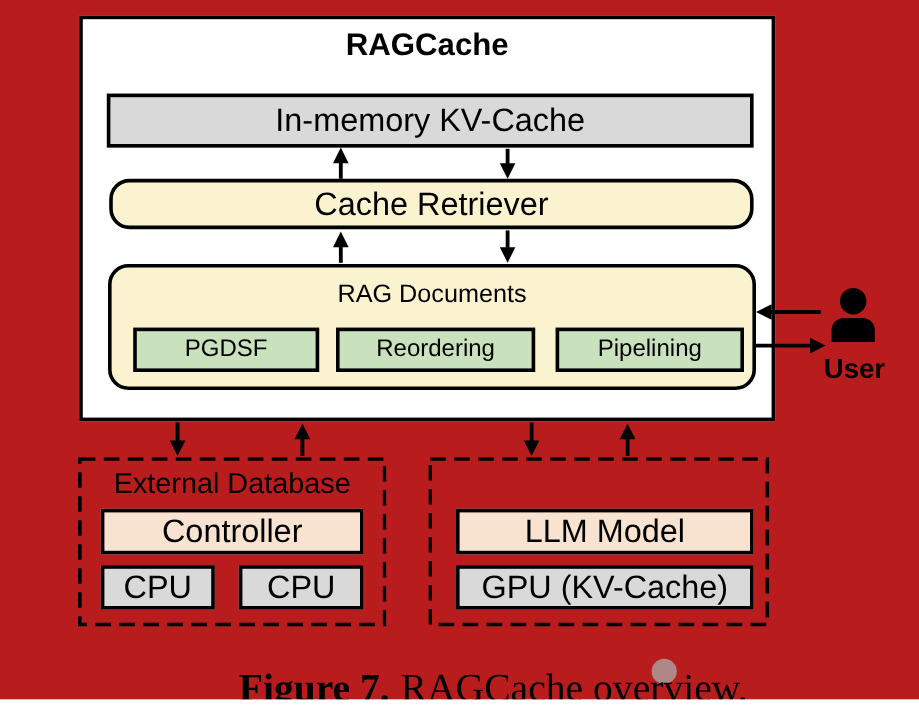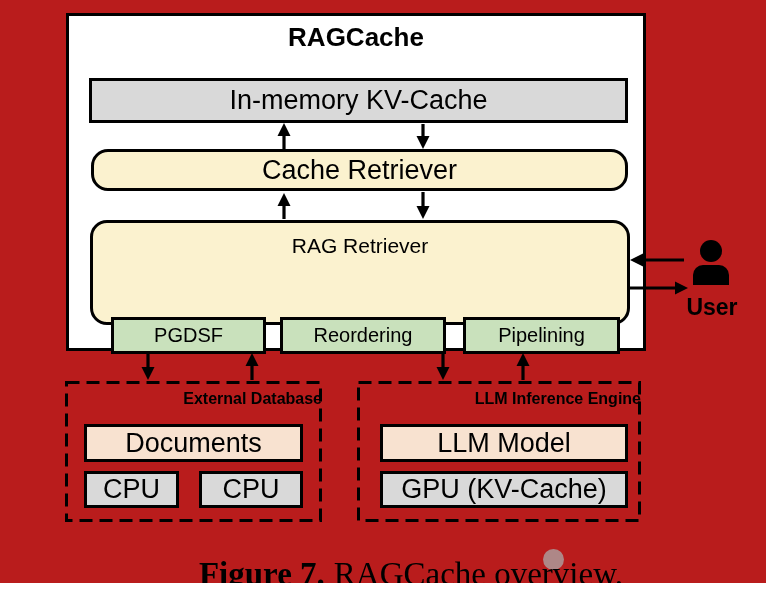--- a/index.html
+++ b/index.html
@@ -8,35 +8,35 @@
     font-family:"Liberation Sans",sans-serif;color:#000;overflow:hidden;
   }
   .abs{position:absolute;box-sizing:border-box;}
   .box{
     position:absolute;box-sizing:border-box;border:3px solid #000;
     display:flex;align-items:center;justify-content:center;
   }
   .outer-box{background:#fff;}
   .gray{background:#d9d9d9;}
   .yellow{background:#fbf2cf;border-radius:17px;}
-  .green{background:#c9e1bc;margin-top:44px;}
+  .green{background:#c9e1bc;}
   .peach{background:#f8e2d0;}
   .box-label{font-size:27px;}
   .module-label{font-size:20px;}
   .bold{font-weight:bold;}
   .diagram-title{
     position:absolute;left:66px;top:22px;width:580px;text-align:center;
     font-size:26px;font-weight:bold;
   }
   .controller-title{
     position:absolute;left:0;top:11px;width:100%;text-align:center;font-size:21px;
   }
   .dashed-title{
-    position:absolute;left:0;top:9px;width:100%;text-align:right;
-    font-size:16px;font-weight:bold;
+    position:absolute;left:0;top:9px;width:100%;text-align:center;
+    font-size:24px;font-weight:normal;
   }
   .user-label{
     position:absolute;left:676px;top:294px;width:72px;text-align:center;
     font-size:23px;font-weight:bold;
   }
   #arrow-layer{position:absolute;left:0;top:0;z-index:6;pointer-events:none;}
   .dash-svg{position:absolute;left:0;top:0;}
   .caption{
     position:absolute;left:56px;top:536px;width:710px;text-align:center;
     font-family:"Liberation Serif",serif;font-size:33px;z-index:3;margin-top:20px;
@@ -62,53 +62,52 @@
 
   <div class="box gray" style="left:89px;top:78px;width:539px;height:45px;">
     <span class="box-label">In-memory KV-Cache</span>
   </div>
 
   <div class="box yellow" style="left:91px;top:149px;width:537px;height:42px;">
     <span class="box-label">Cache Retriever</span>
   </div>
 
   <div class="box yellow" style="left:90px;top:220px;width:540px;height:105px;">
-    <div class="controller-title">RAG Retriever</div>
+    <div class="controller-title">RAG Documents</div>
     <div class="box green" style="left:18px;top:50px;width:155px;height:37px;">
       <span class="module-label">PGDSF</span>
     </div>
     <div class="box green" style="left:370px;top:50px;width:157px;height:37px;">
       <span class="module-label">Pipelining</span>
     </div>
     <div class="box green" style="left:187px;top:50px;width:166px;height:37px;">
       <span class="module-label">Reordering</span>
     </div>
   </div>
 
   <div class="abs" style="left:65px;top:381px;width:257px;height:141px;">
     <svg class="dash-svg" width="257" height="141" viewBox="0 0 257 141">
       <rect x="1.5" y="1.5" width="254" height="138" fill="none" stroke="#000" stroke-width="3" stroke-dasharray="13 7"></rect>
     </svg>
     <div class="dashed-title">External Database</div>
     <div class="box peach" style="left:19px;top:43px;width:219px;height:38px;">
-      <span class="box-label">Documents</span>
+      <span class="box-label">Controller</span>
     </div>
     <div class="box gray" style="left:19px;top:90px;width:95px;height:37px;">
       <span class="box-label">CPU</span>
     </div>
     <div class="box gray" style="left:134px;top:90px;width:104px;height:37px;">
       <span class="box-label">CPU</span>
     </div>
   </div>
 
   <div class="abs" style="left:357px;top:381px;width:284px;height:141px;">
     <svg class="dash-svg" width="284" height="141" viewBox="0 0 284 141">
       <rect x="1.5" y="1.5" width="281" height="138" fill="none" stroke="#000" stroke-width="3" stroke-dasharray="13 7"></rect>
     </svg>
-    <div class="dashed-title">LLM Inference Engine</div>
     <div class="box peach" style="left:23px;top:43px;width:248px;height:38px;">
       <span class="box-label">LLM Model</span>
     </div>
     <div class="box gray" style="left:23px;top:90px;width:248px;height:37px;justify-content:center;">
       <span class="box-label">GPU (KV-Cache)</span>
     </div>
   </div>
 
   <svg id="arrow-layer" width="766" height="596" viewBox="0 0 766 596">
     <g stroke="#000" stroke-width="3.2" fill="#000">

